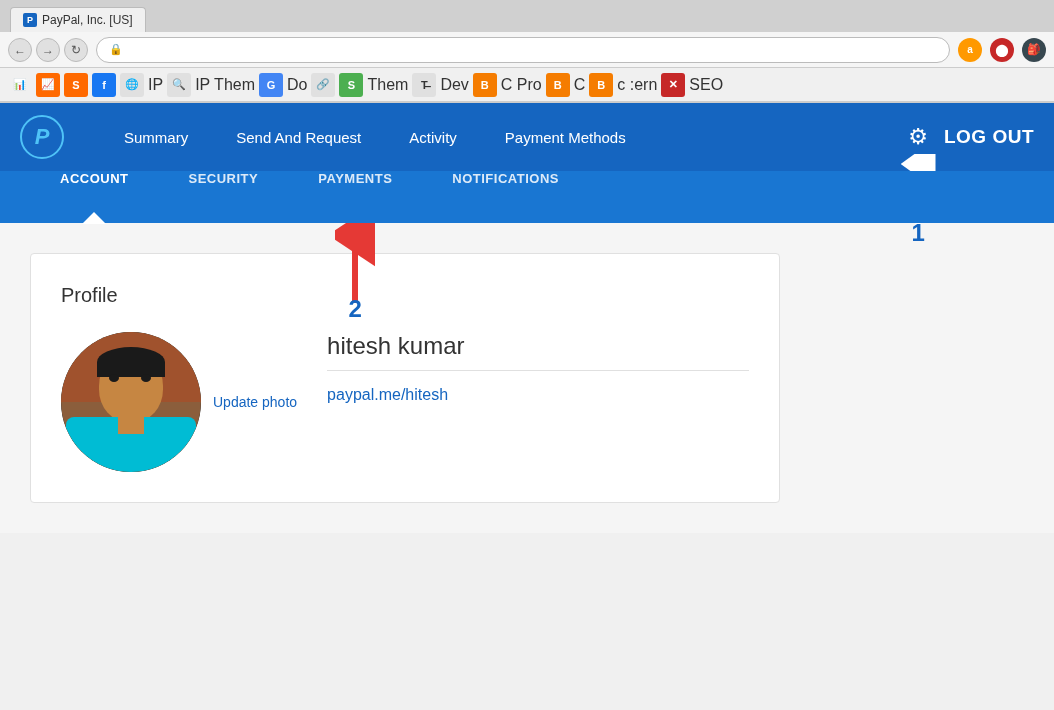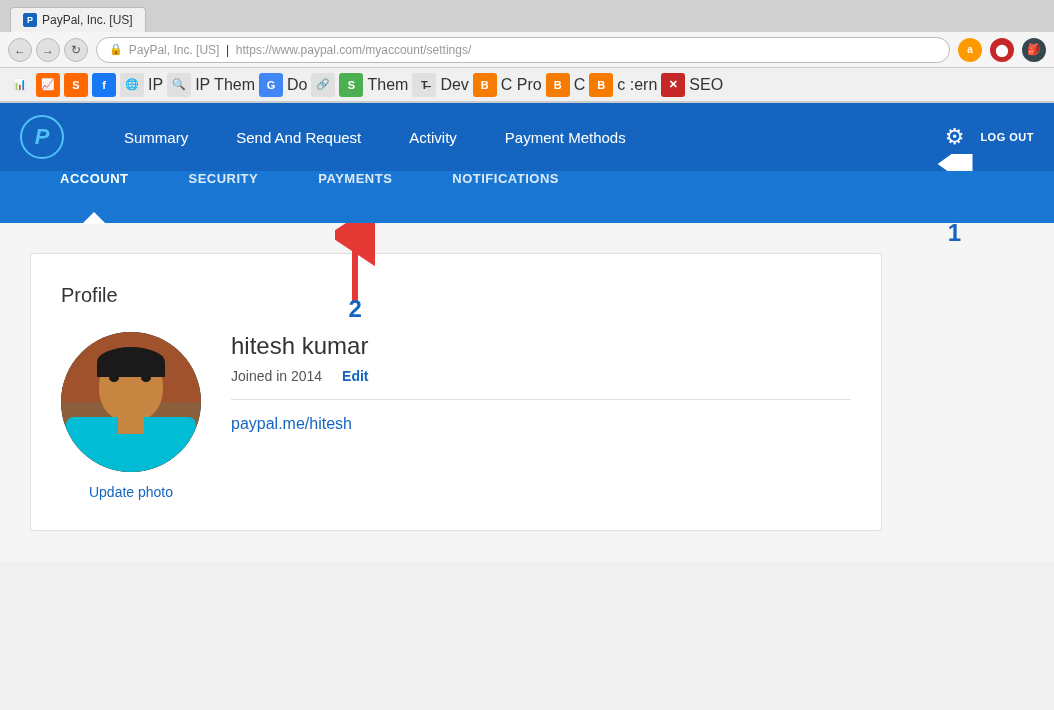--- a/index.html
+++ b/index.html
@@ -163,21 +163,21 @@
       position: relative;
     }
     .gear-icon {
       color: white;
       font-size: 22px;
       cursor: pointer;
       position: relative;
     }
     .logout-btn {
       color: white;
-      font-size: 11px;
+      font-size: 19px;
       font-weight: bold;
       cursor: pointer;
       letter-spacing: 0.5px;
     }
 
     
     .settings-subnav {
       background: #1976d2;
       height: 52px;
       display: flex;
@@ -219,35 +219,35 @@
       background: #f5f5f5;
       padding: 30px;
       display: flex;
       gap: 20px;
     }
     .profile-card {
       background: white;
       border: 1px solid #e0e0e0;
       border-radius: 4px;
       padding: 30px;
-      width: 852px;
+      width: 750px;
     }
     .profile-title {
       font-size: 20px;
       color: #333;
       margin-bottom: 25px;
     }
     .profile-content {
       display: flex;
       gap: 30px;
       align-items: flex-start;
     }
     .avatar-section {
       display: flex;
-      flex-direction: column;
+      flex-direction: row;
       align-items: center;
       gap: 12px;
     }
     .avatar-circle {
       width: 140px;
       height: 140px;
       border-radius: 50%;
       background: #222;
       overflow: hidden;
       display: flex;
@@ -309,25 +309,20 @@
   </div>
 
   <div class="address-bar-row">
     <div class="nav-buttons">
       <div class="nav-btn">←</div>
       <div class="nav-btn">→</div>
       <div class="nav-btn">↻</div>
     </div>
     <div class="address-bar">
       <span class="address-lock">🔒</span>
-      <span class="address-text">
-        <span>PayPal, Inc. [US]</span>
-        &nbsp;|&nbsp;
-        <span>https://www.paypal.com</span><span style="color:#999">/myaccount/settings/</span>
-      </span>
     </div>
     <div class="nav-btn" style="background:#ff9900;color:white;font-size:10px;font-weight:bold;border:none;">a</div>
     <div class="nav-btn" style="background:#c62828;color:white;border:none;">⬤</div>
     <div class="nav-btn" style="background:#37474f;color:white;font-size:11px;border:none;">🎒</div>
   </div>
 
   <div class="browser-ext-bar">
     <div class="ext-icon" style="background:transparent;">📊</div>
     <div class="ext-icon" style="background:#ff6900;color:white;">📈</div>
     <div class="ext-icon" style="background:#ff6900;color:white;font-weight:bold;">S</div>
@@ -445,22 +440,18 @@
             <div style="position:absolute;bottom:0;left:5px;width:130px;height:55px;background:#00bcd4;border-radius:8px 8px 0 0;"></div>
 
             <div style="position:absolute;top:82px;left:57px;width:26px;height:20px;background:#c68642;"></div>
           </div>
         </div>
         <a class="update-photo-link">Update photo</a>
       </div>
 
       <div class="profile-info">
         <div class="user-name">hitesh kumar</div>
-        <div class="user-details">
-          <span class="joined-text">Joined in 2014</span>
-          <a class="edit-link">Edit</a>
-        </div>
         <hr class="divider">
         <a class="paypal-link">paypal.me/hitesh</a>
       </div>
     </div>
   </div>
 </div>
 
 </body></html>

